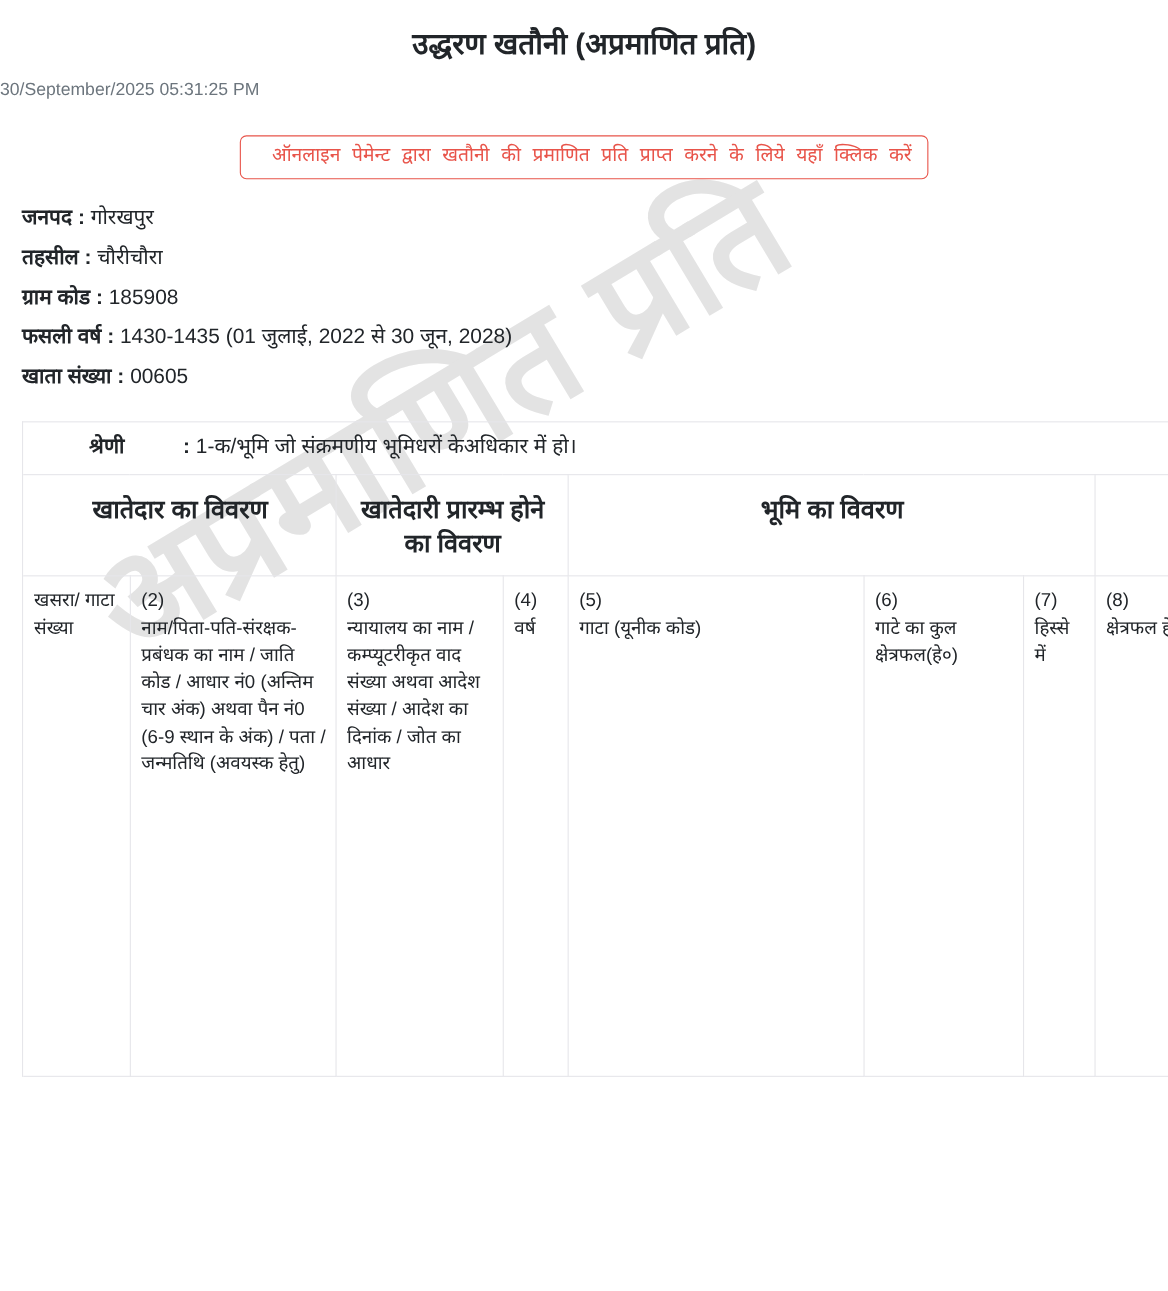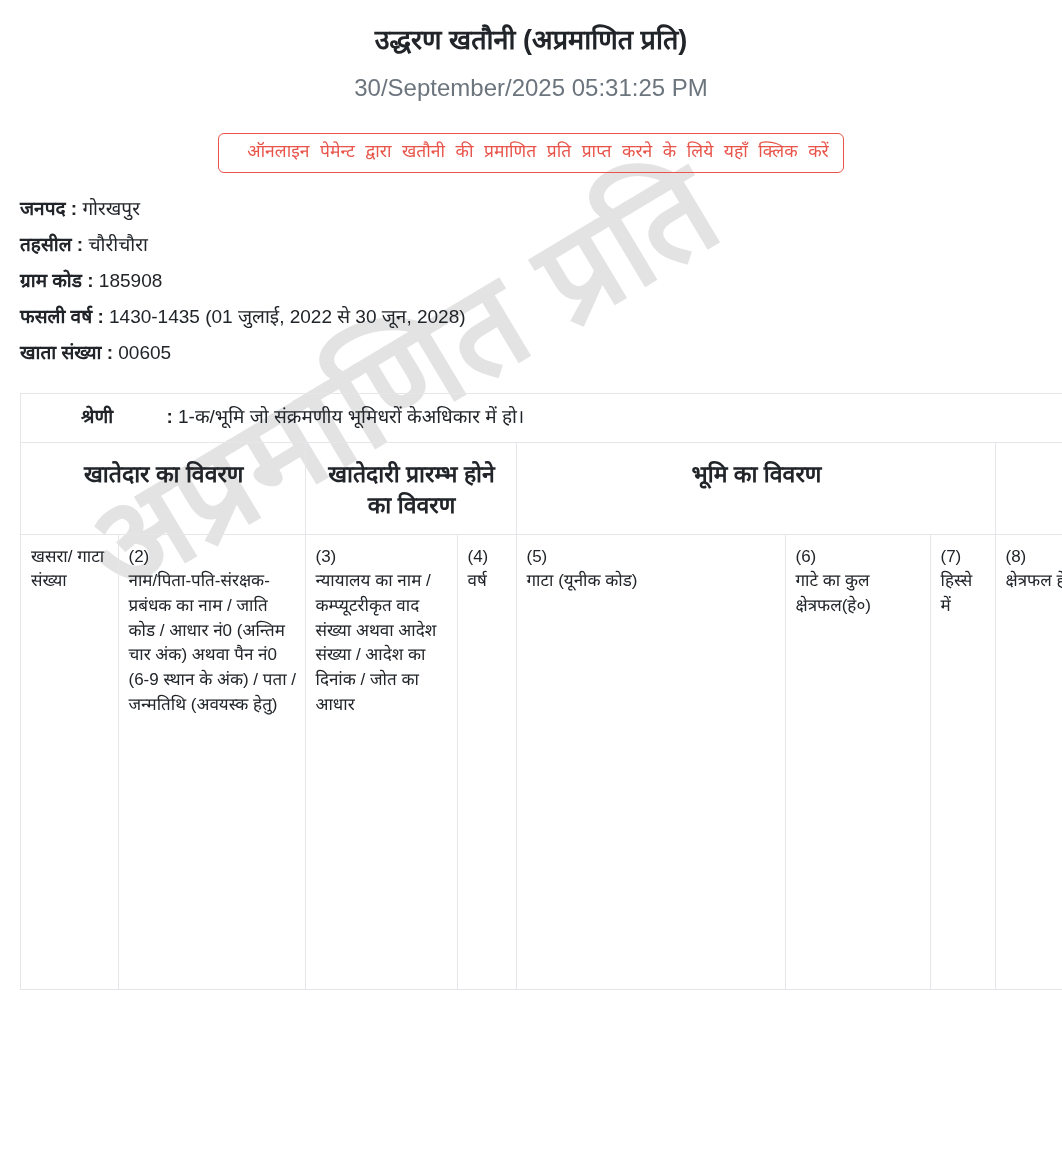--- a/index.html
+++ b/index.html
@@ -53,22 +53,21 @@
   .doc-title {
     text-align: center;
     font-size: 27px;
     font-weight: 700;
     color: #212529;
     margin: 0;
     padding-top: 24px;
     line-height: 1.25;
   }
   .doc-datetime {
-    text-align: center;
-    font-size: 24px;
+    font-size: 16px;
     color: #6c757d;
     margin: 0;
     padding-top: 14px;
     line-height: 1.3;
   }
 
   .notice-wrap {
     display: flex;
     justify-content: center;
     margin-top: 30px;

